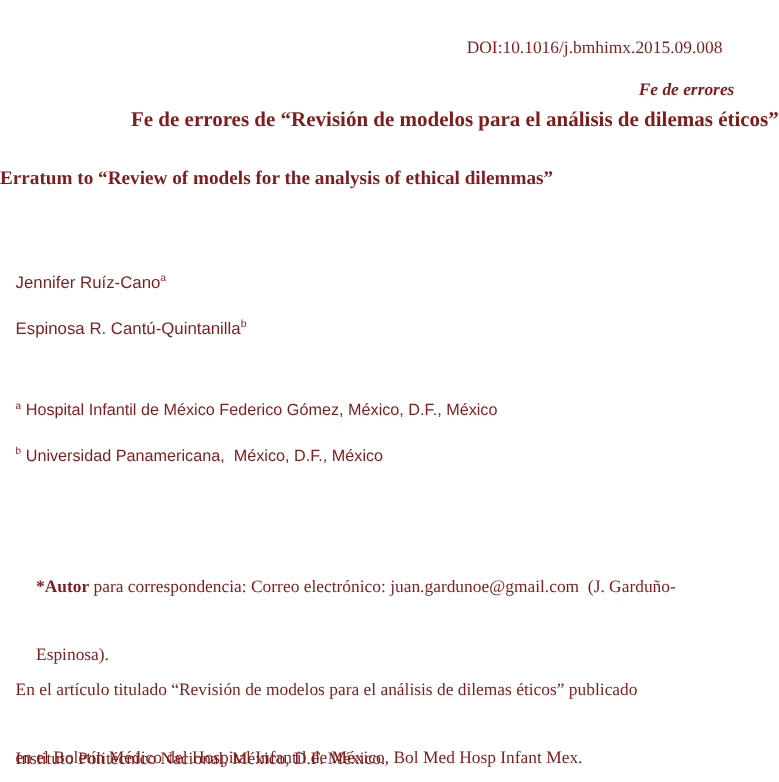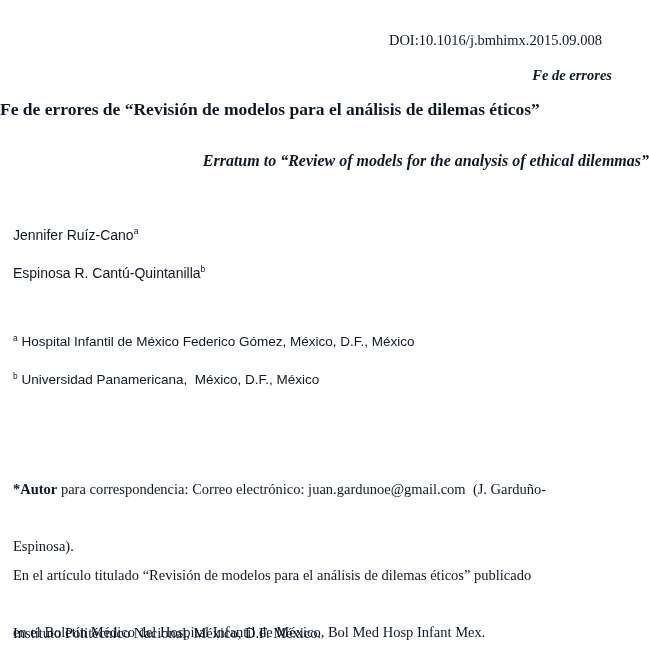--- a/index.html
+++ b/index.html
@@ -1,58 +1,57 @@
 <!DOCTYPE html>
 <html><head>
   <meta charset="utf-8">
   <style>
     html, body { margin: 0; padding: 0; background: #ffffff; }
     .page {
       position: relative;
       width: 649px;
       height: 652px;
       background: #ffffff;
-      color: #0f172a;
+      color: #7f1d1d;
       overflow: hidden;
     }
     .serif { font-family: "Liberation Serif", serif; }
     .sans  { font-family: "Liberation Sans", sans-serif; }
     .abs   { position: absolute; white-space: pre; }
 
     .doi-line {
       top: 32px; right: 47px;
       font-size: 14.5px;
     }
     .section-label {
       top: 67px; right: 37px;
       font-size: 14.5px;
       font-weight: bold;
       font-style: italic;
       margin-left: 16px;
     }
     .title-es {
-      top: 99px; left: 0; width: 100%;
-      text-align: left;
+      top: 89px; left: 0; width: 100%;
+      text-align: right;
       font-size: 17.5px;
       font-weight: bold;
     }
     .title-en {
-      top: 152px; left: 0; width: 100%;
-      text-align: right;
+      top: 140px; left: 0; width: 100%;
+      text-align: left;
       font-size: 16px;
       font-weight: bold;
-      font-style: italic;
     }
     .author-line-1 { top: 227px; left: 13px; font-size: 14px; }
     .author-line-2 { top: 265px; left: 13px; font-size: 14px; }
     .affil-line-1  { top: 334px; left: 13px; font-size: 13.5px; }
     .affil-line-2  { top: 372px; left: 13px; font-size: 13.5px; }
 
     .correspondence {
-      top: 442px; left: 13px;
+      top: 442px; left: 30px;
       font-size: 14.5px;
       line-height: 19px;
     }
     .body-paragraph {
       top: 528px; left: 13px;
       font-size: 14.5px;
       line-height: 19px;
     }
     .body-paragraph .line, .correspondence .line { white-space: pre; }
 

